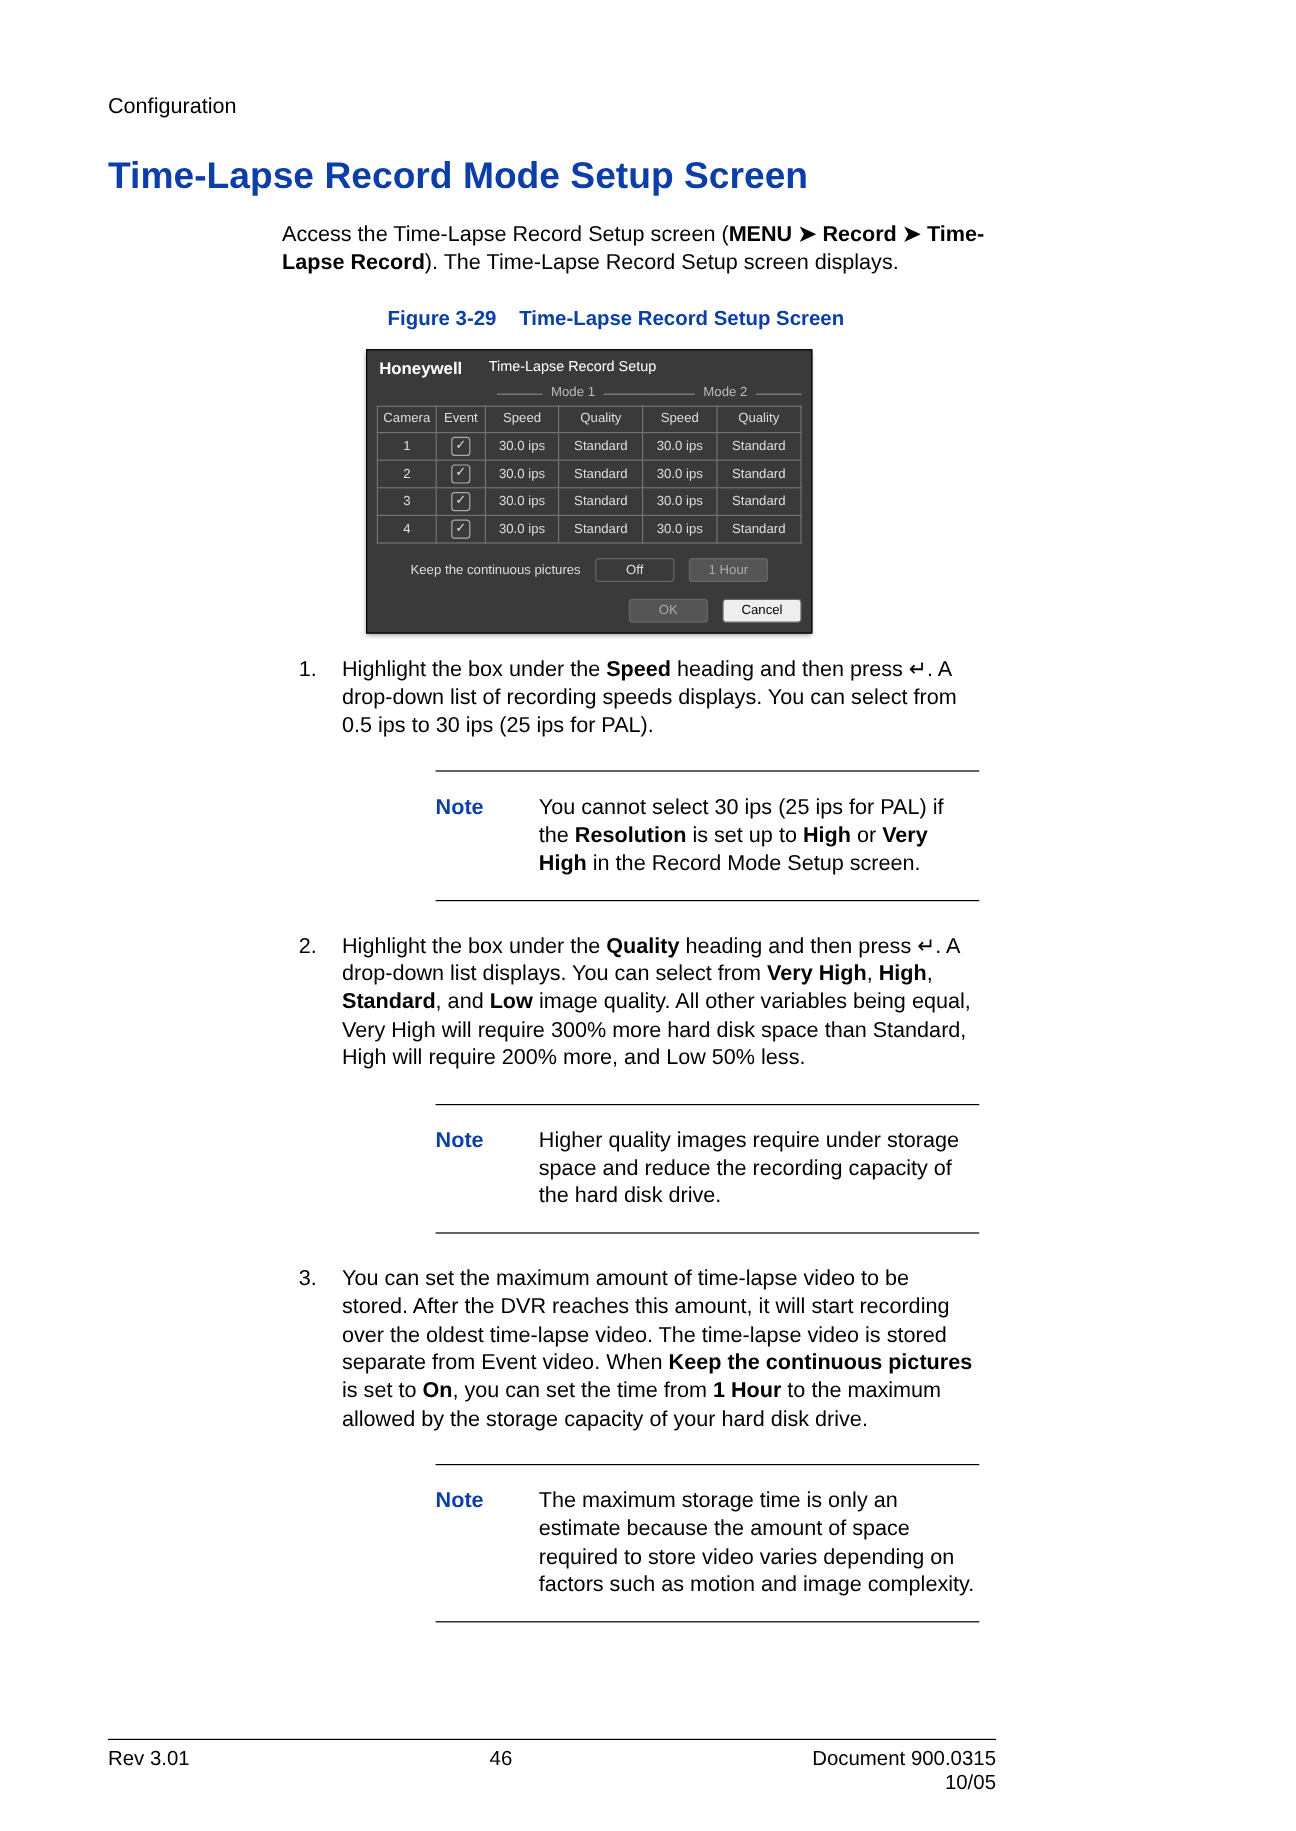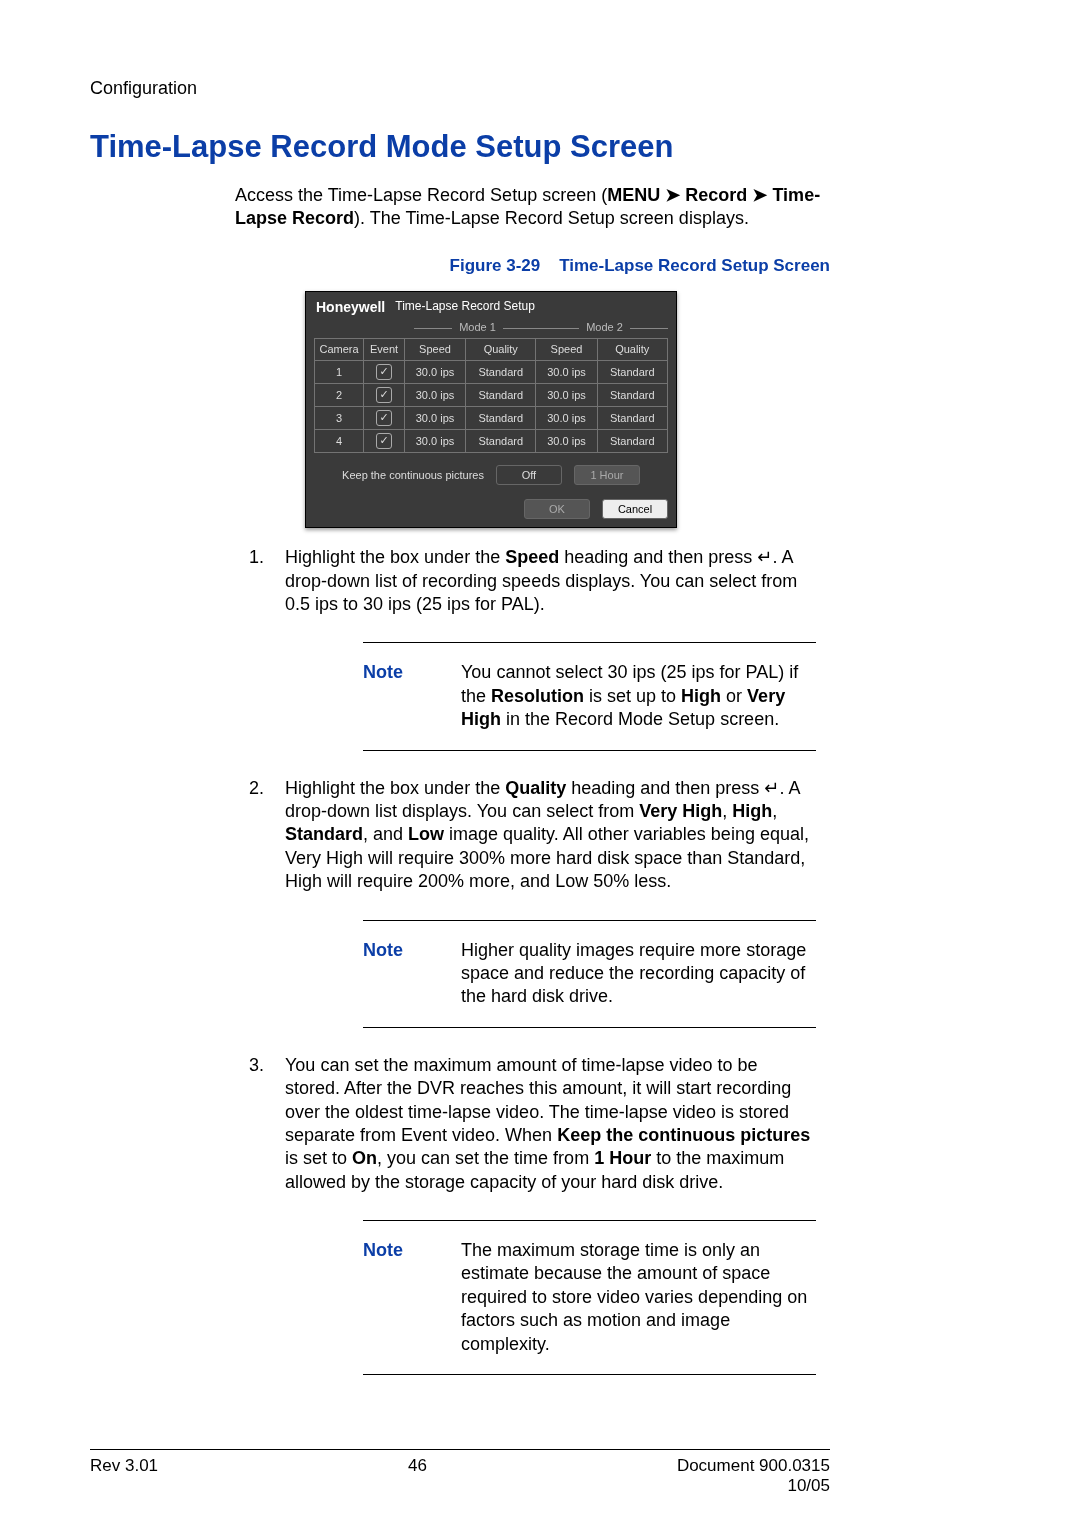--- a/index.html
+++ b/index.html
@@ -29,40 +29,40 @@
     margin: 0 0 19px 0;
   }
   .body-col {
     margin-left: 145px;
     font-size: 18px;
     line-height: 1.3;
   }
   .intro { margin-bottom: 16px; }
   .intro .arrow { font-weight: bold; }
   .figcap {
-    text-align: right;
+    text-align: left;
     color: #0b3ea7;
     font-weight: bold;
     font-size: 17px;
     margin: 24px 0 14px 88px;
   }
   
   .shot {
     width: 370px;
     margin: 0 0 18px 70px;
     background: #3a3a3a;
     color: #fff;
     font-size: 11px;
     border: 1px solid #000;
     box-shadow: 0 2px 4px rgba(0,0,0,.4);
   }
   .shot-head {
     display: flex;
-    align-items: center;
-    gap: 10px;
+    align-items: flex-start;
+    gap: 22px;
     padding: 6px 10px 4px 10px;
   }
   .brand { font-weight: bold; font-size: 14px; }
   .shot-title { font-size: 12px; }
   .modes-row {
     display: flex;
     padding: 0 8px 2px 8px;
   }
   .spacer-left { width: 100px; }
   .mode {
@@ -150,21 +150,21 @@
     top: 0;
   }
   .enter-glyph { font-family: Arial, sans-serif; }
 
   .note-block {
     margin: 26px 0 26px 78px;
     border-top: 1px solid #000;
     border-bottom: 1px solid #000;
     padding: 18px 0;
     display: flex;
-    gap: 40px;
+    gap: 28px;
   }
   .note-label {
     color: #0b3ea7;
     font-weight: bold;
     flex: 0 0 58px;
   }
   .note-text { flex: 1; }
 
   .footer {
     position: absolute;
@@ -277,21 +277,21 @@
             <span>You cannot select 30 ips (25 ips for PAL) if the </span><b>Resolution</b><span> is set up to </span><b>High</b><span> or </span><b>Very High</b><span> in the Record Mode Setup screen.</span>
           </div>
         </div>
       </li>
 
       <li>
         <span>Highlight the box under the </span><b>Quality</b><span> heading and then press </span><span class="enter-glyph">↵</span><span>. A drop-down list displays. You can select from </span><b>Very High</b><span>, </span><b>High</b><span>, </span><b>Standard</b><span>, and </span><b>Low</b><span> image quality. All other variables being equal, Very High will require 300% more hard disk space than Standard, High will require 200% more, and Low 50% less.</span>
 
         <div class="note-block">
           <div class="note-label">Note</div>
-          <div class="note-text">Higher quality images require more storage space and reduce the recording capacity of the hard disk drive.</div>
+          <div class="note-text">Higher quality images require under storage space and reduce the recording capacity of the hard disk drive.</div>
         </div>
       </li>
 
       <li>
         <span>You can set the maximum amount of time-lapse video to be stored. After the DVR reaches this amount, it will start recording over the oldest time-lapse video. The time-lapse video is stored separate from Event video. When </span><b>Keep the continuous pictures</b><span> is set to </span><b>On</b><span>, you can set the time from </span><b>1 Hour</b><span> to the maximum allowed by the storage capacity of your hard disk drive.</span>
 
         <div class="note-block">
           <div class="note-label">Note</div>
           <div class="note-text">The maximum storage time is only an estimate because the amount of space required to store video varies depending on factors such as motion and image complexity.</div>
         </div>

